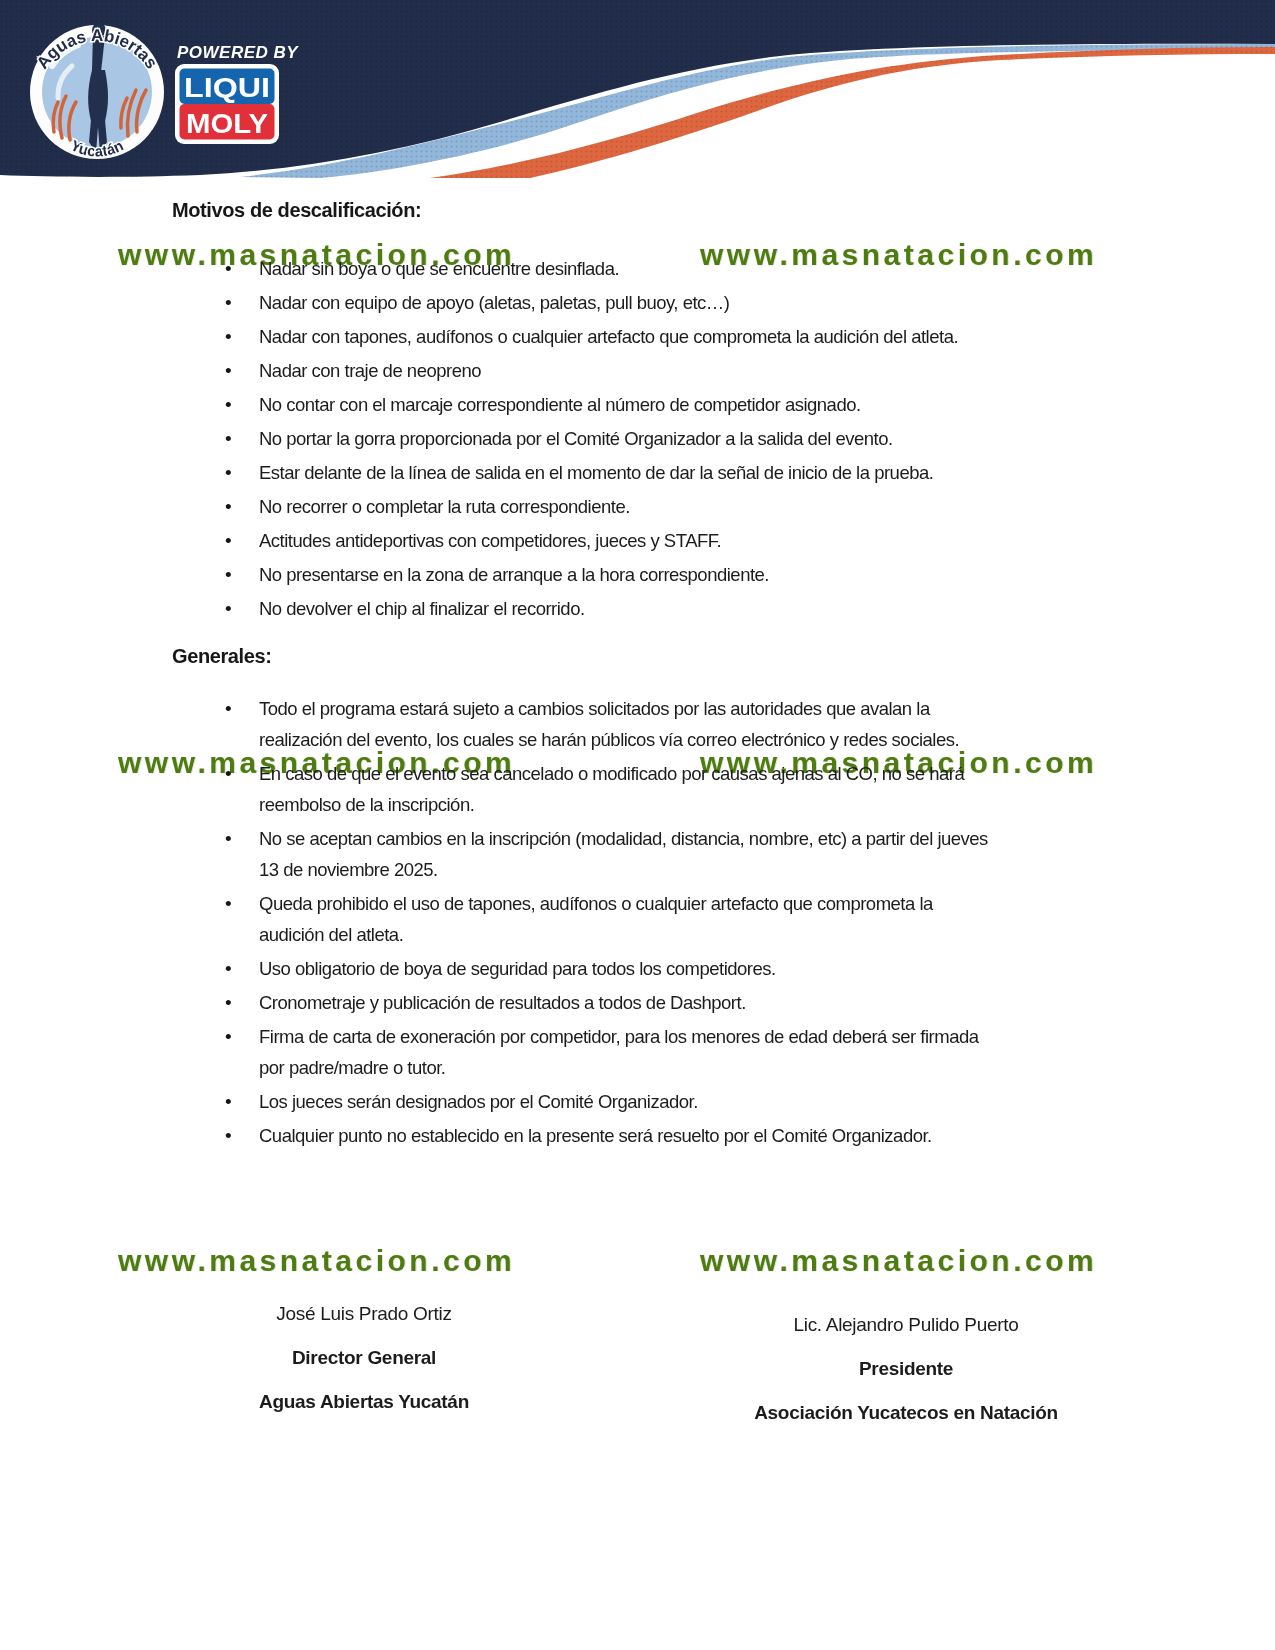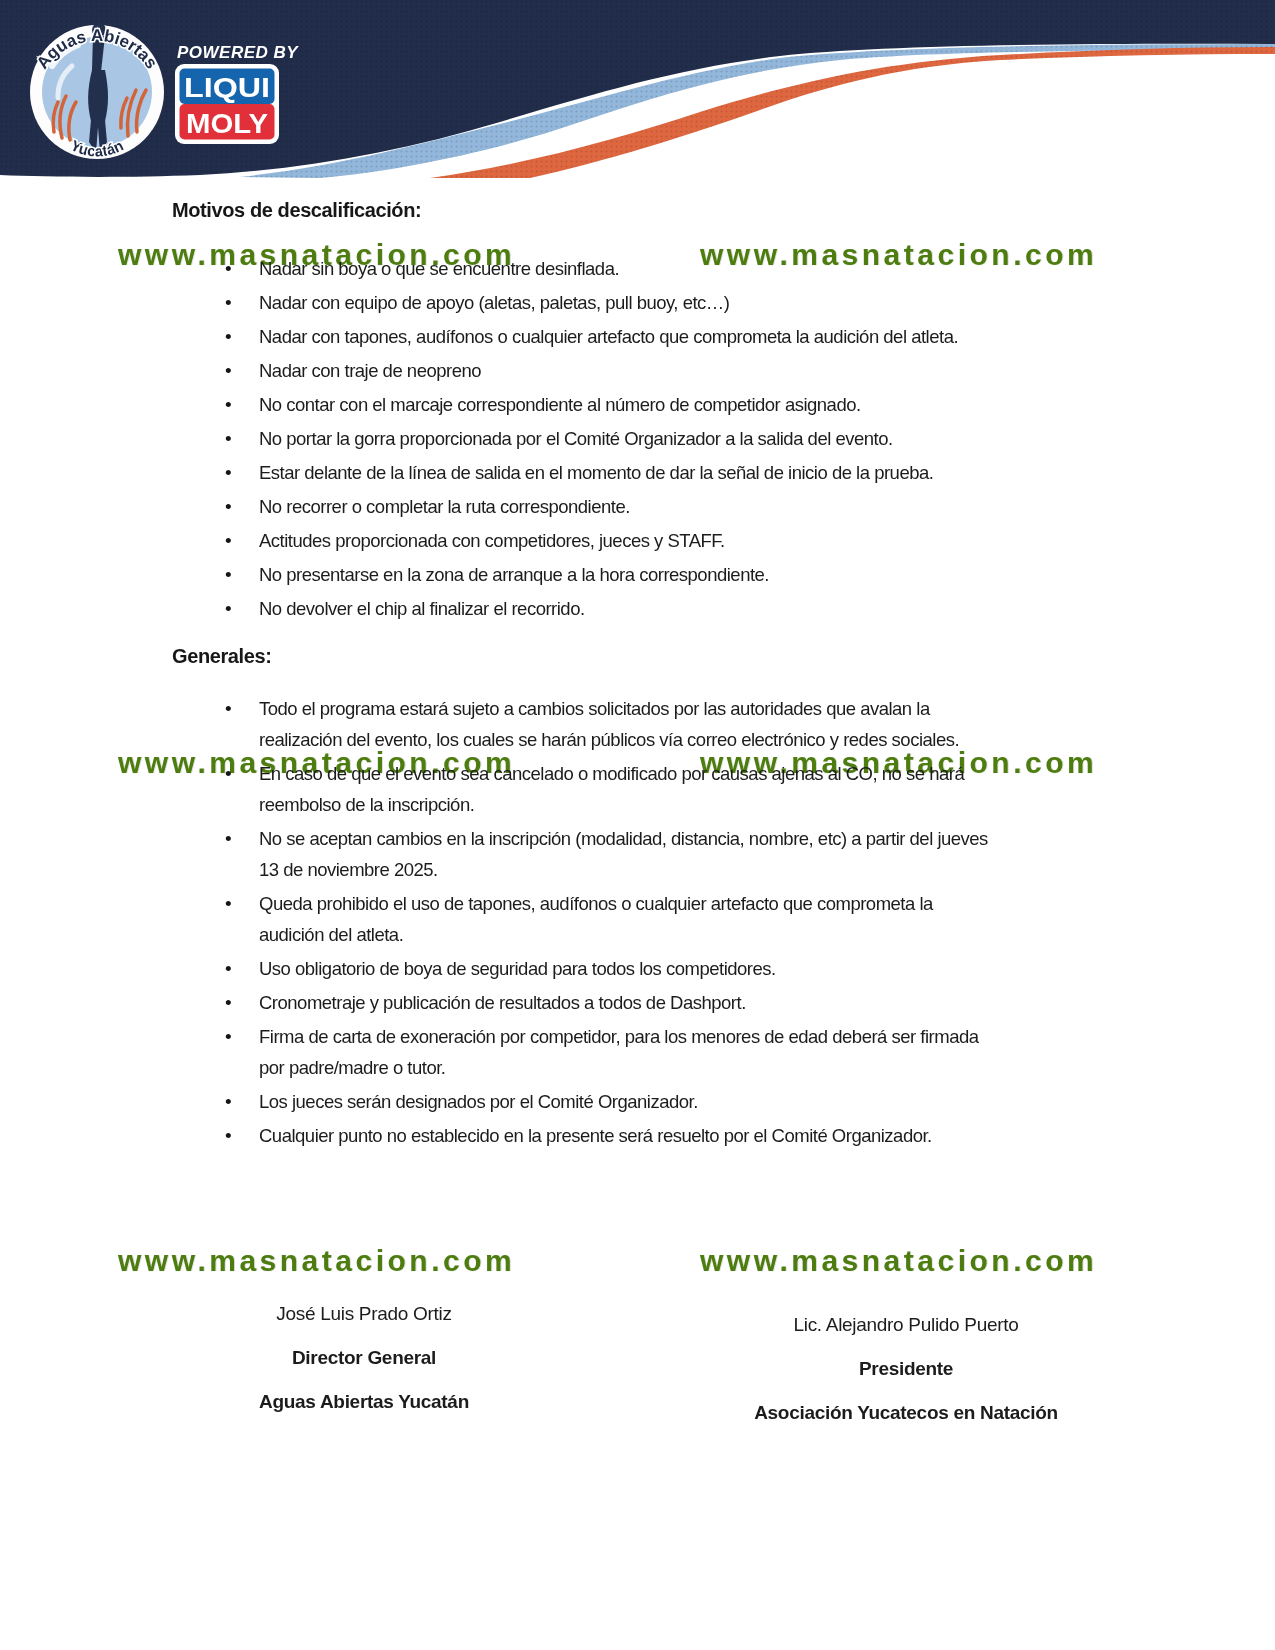--- a/index.html
+++ b/index.html
@@ -144,21 +144,21 @@
   <h2 class="heading" style="left:172px;top:199px">Motivos de descalificación:</h2>
   <ul class="blist" style="left:220px;top:250px">
     <li>Nadar sin boya o que se encuentre desinflada.</li>
     <li>Nadar con equipo de apoyo (aletas, paletas, pull buoy, etc…)</li>
     <li>Nadar con tapones, audífonos o cualquier artefacto que comprometa la audición del atleta.</li>
     <li>Nadar con traje de neopreno</li>
     <li>No contar con el marcaje correspondiente al número de competidor asignado.</li>
     <li>No portar la gorra proporcionada por el Comité Organizador a la salida del evento.</li>
     <li>Estar delante de la línea de salida en el momento de dar la señal de inicio de la prueba.</li>
     <li>No recorrer o completar la ruta correspondiente.</li>
-    <li>Actitudes proporcionada con competidores, jueces y STAFF.</li>
+    <li>Actitudes antideportivas con competidores, jueces y STAFF.</li>
     <li>No presentarse en la zona de arranque a la hora correspondiente.</li>
     <li>No devolver el chip al finalizar el recorrido.</li>
   </ul>
 
   <h2 class="heading" style="left:172px;top:645px">Generales:</h2>
   <ul class="blist" style="left:220px;top:690px">
     <li>Todo el programa estará sujeto a cambios solicitados por las autoridades que avalan la realización del evento, los cuales se harán públicos vía correo electrónico y redes sociales.</li>
     <li>En caso de que el evento sea cancelado o modificado por causas ajenas al CO, no se hará reembolso de la inscripción.</li>
     <li>No se aceptan cambios en la inscripción (modalidad, distancia, nombre, etc) a partir del jueves 13 de noviembre 2025.</li>
     <li>Queda prohibido el uso de tapones, audífonos o cualquier artefacto que comprometa la audición del atleta.</li>

